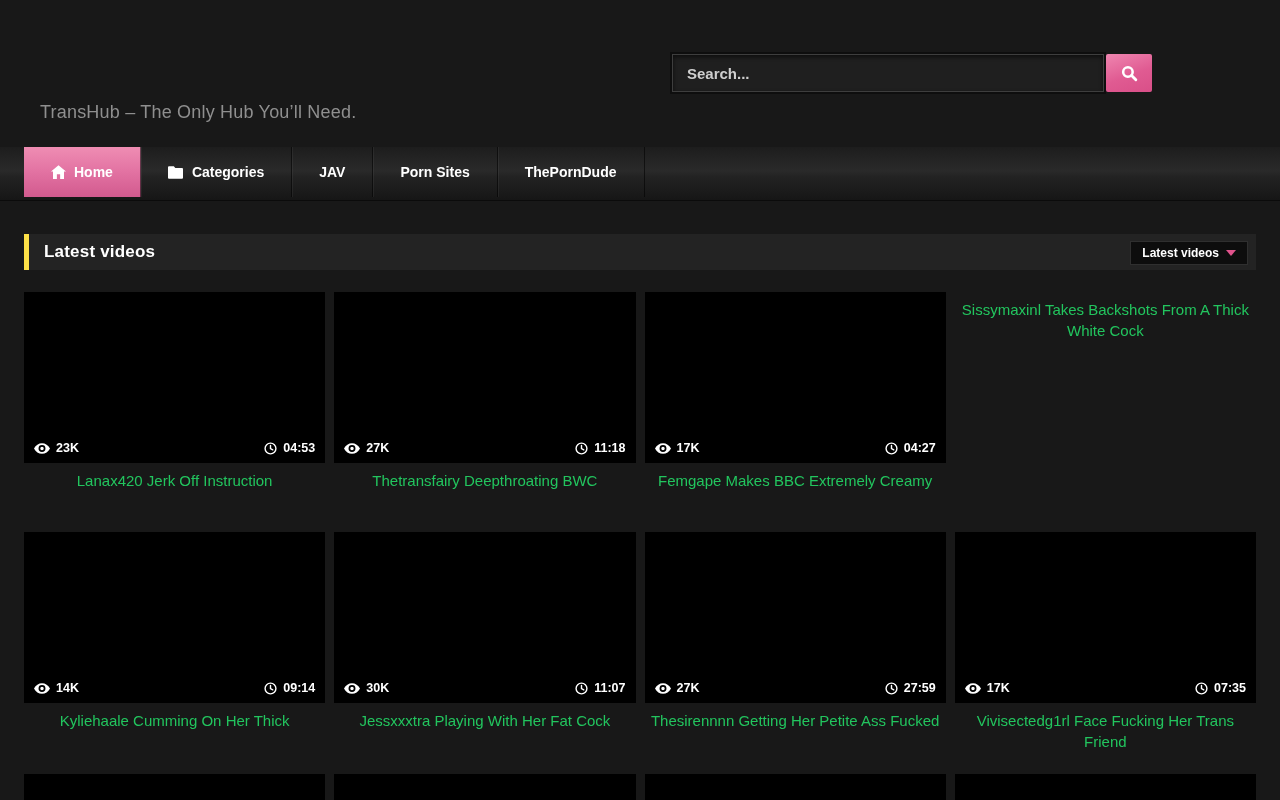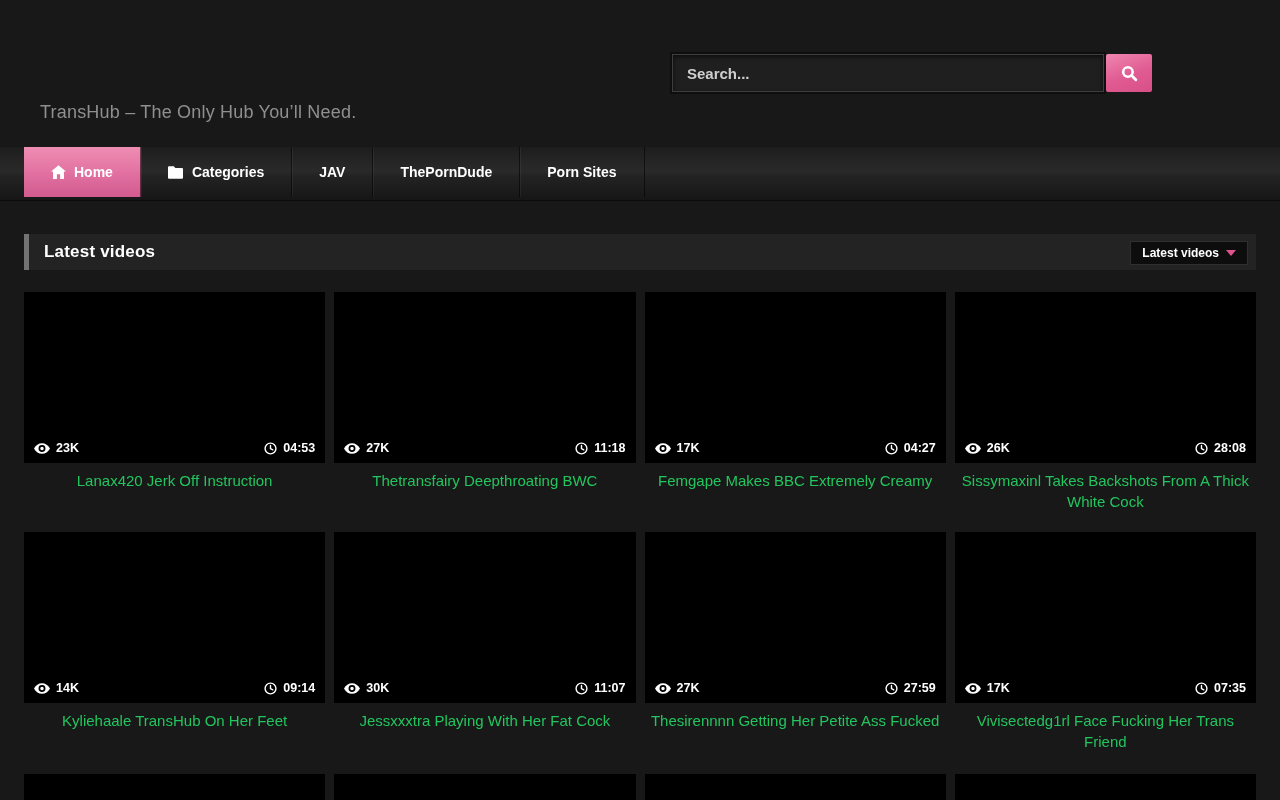--- a/index.html
+++ b/index.html
@@ -60,21 +60,21 @@
     background:linear-gradient(180deg,#ef8db3 0%,#e272a2 50%,#d25a8e 100%);
     box-shadow:none;
   }
   .nav-icon { display:flex; align-items:center; }
 
   
   .main { width:1232px; margin:0 auto; }
   .section-header {
     margin-top:33px; height:36px;
     background:#232323;
-    border-left:5px solid #737373;
+    border-left:5px solid #fde047;
     display:flex; align-items:center;
     padding-left:15px;
     position:relative;
   }
   .section-title { color:#fff; font-size:17px; font-weight:700; letter-spacing:.2px; }
   .sort-btn {
     position:absolute; right:8px; top:7px;
     background:#0d0d0d;
     border:1px solid #2f2f2f;
     color:#fff; font-size:12px; font-weight:700;
@@ -148,24 +148,24 @@
         <svg width="16" height="13" viewBox="0 0 24 19">
           <path fill="#fff" d="M1.5 0h7.2l2.3 2.6h10A1.5 1.5 0 0 1 22.5 4v13.5a1.5 1.5 0 0 1-1.5 1.5H1.5A1.5 1.5 0 0 1 0 17.5v-16A1.5 1.5 0 0 1 1.5 0z"></path>
         </svg>
       </span>
       <span>Categories</span>
     </div>
     <div class="nav-item">
       <span>JAV</span>
     </div>
     <div class="nav-item">
+      <span>Porn Sites</span>
+    </div>
+    <div class="nav-item">
       <span>ThePornDude</span>
-    </div>
-    <div class="nav-item">
-      <span>Porn Sites</span>
     </div>
   </div>
 
 <div class="main">
   <div class="section-header">
     <span class="section-title">Latest videos</span>
     <button class="sort-btn">
       <span>Latest videos</span>
       <span class="caret-down"></span>
     </button>
@@ -241,41 +241,20 @@
             </svg>
           </span>
           <span class="duration-text">04:27</span>
         </span>
       </div>
     </div>
     <div class="title">Femgape Makes BBC Extremely Creamy</div>
   </div>
 
   <div class="card">
-    <div class="thumb">
-      <div class="stats">
-        <span class="stat">
-          <span class="nav-icon">
-            <svg width="16" height="11" viewBox="0 0 24 16">
-              <path fill="#fff" d="M12 0C7 0 2.6 3.1 0 8c2.6 4.9 7 8 12 8s9.4-3.1 12-8C21.4 3.1 17 0 12 0zm0 13.2A5.2 5.2 0 1 1 12 2.8a5.2 5.2 0 0 1 0 10.4zm0-2.6a2.6 2.6 0 1 0 0-5.2 2.6 2.6 0 0 0 0 5.2z"></path>
-            </svg>
-          </span>
-          <span class="views-text">26K</span>
-        </span>
-        <span class="stat">
-          <span class="nav-icon">
-            <svg width="13" height="13" viewBox="0 0 24 24">
-              <circle cx="12" cy="12" r="10" fill="none" stroke="#fff" stroke-width="2.6"></circle>
-              <path d="M12 6.5V12l4.2 2.4" fill="none" stroke="#fff" stroke-width="2.6" stroke-linecap="round"></path>
-            </svg>
-          </span>
-          <span class="duration-text">28:08</span>
-        </span>
-      </div>
-    </div>
     <div class="title">Sissymaxinl Takes Backshots From A Thick White Cock</div>
   </div>
 
   <div class="card">
     <div class="thumb">
       <div class="stats">
         <span class="stat">
           <span class="nav-icon">
             <svg width="16" height="11" viewBox="0 0 24 16">
               <path fill="#fff" d="M12 0C7 0 2.6 3.1 0 8c2.6 4.9 7 8 12 8s9.4-3.1 12-8C21.4 3.1 17 0 12 0zm0 13.2A5.2 5.2 0 1 1 12 2.8a5.2 5.2 0 0 1 0 10.4zm0-2.6a2.6 2.6 0 1 0 0-5.2 2.6 2.6 0 0 0 0 5.2z"></path>
@@ -287,21 +266,21 @@
           <span class="nav-icon">
             <svg width="13" height="13" viewBox="0 0 24 24">
               <circle cx="12" cy="12" r="10" fill="none" stroke="#fff" stroke-width="2.6"></circle>
               <path d="M12 6.5V12l4.2 2.4" fill="none" stroke="#fff" stroke-width="2.6" stroke-linecap="round"></path>
             </svg>
           </span>
           <span class="duration-text">09:14</span>
         </span>
       </div>
     </div>
-    <div class="title">Kyliehaale TransHub On Her Feet</div>
+    <div class="title">Kyliehaale Cumming On Her Thick</div>
   </div>
 
   <div class="card">
     <div class="thumb">
       <div class="stats">
         <span class="stat">
           <span class="nav-icon">
             <svg width="16" height="11" viewBox="0 0 24 16">
               <path fill="#fff" d="M12 0C7 0 2.6 3.1 0 8c2.6 4.9 7 8 12 8s9.4-3.1 12-8C21.4 3.1 17 0 12 0zm0 13.2A5.2 5.2 0 1 1 12 2.8a5.2 5.2 0 0 1 0 10.4zm0-2.6a2.6 2.6 0 1 0 0-5.2 2.6 2.6 0 0 0 0 5.2z"></path>
             </svg>

